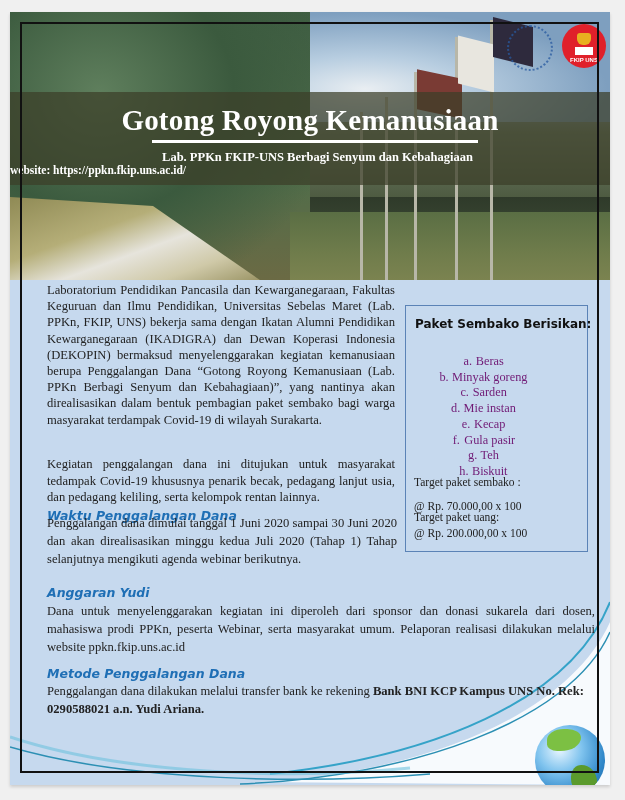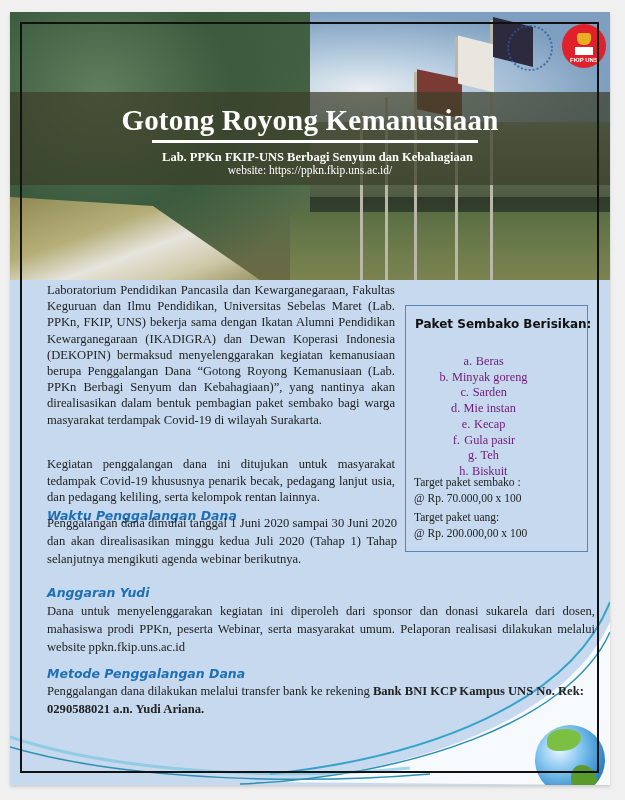--- a/index.html
+++ b/index.html
@@ -22,21 +22,21 @@
   .slope { position:absolute; left:0; top:185px; width:260px; height:90px;
            background:linear-gradient(160deg,#8f8a55 0%,#b5ae78 35%,#e6e4dc 55%,#cfc9a8 75%,#8d8653 100%);
            clip-path:polygon(0 0, 55% 10%, 100% 100%, 0 100%); }
   .pole { position:absolute; width:3px; background:#b8b7a8; }
   .flag { position:absolute; }
   .band { position:absolute; left:0; top:80px; width:600px; height:93px; background:rgba(60,62,40,0.72); }
   .title { position:absolute; left:0; top:92px; width:600px; text-align:center; color:#fff;
            font-size:29px; font-weight:bold; letter-spacing:0.2px; }
   .title-rule { position:absolute; left:142px; top:128px; width:326px; height:3px; background:#fff; }
   .sub1 { position:absolute; left:0; top:138px; width:615px; text-align:center; color:#fff; font-size:12.5px; font-weight:bold; }
-  .sub2 { position:absolute; left:0; top:152px; width:600px; text-align:center; color:#fff; font-size:11.5px; font-weight:normal; }
+  .sub2 { position:absolute; left:0; top:152px; width:600px; text-align:left; color:#fff; font-size:11.5px; font-weight:bold; }
   .logo-uns { position:absolute; left:497px; top:13px; width:46px; height:46px; border-radius:50%;
               border:2px dotted rgba(40,90,160,0.75); box-sizing:border-box; }
   .logo-lab { position:absolute; left:552px; top:12px; width:44px; height:44px; border-radius:50%; background:#e0202a;
               color:#fff; font-family:"Liberation Sans", sans-serif; font-size:6px; font-weight:bold; text-align:center; box-sizing:border-box; }
   .logo-lab .bird { position:absolute; left:15px; top:9px; width:14px; height:12px; background:#e8b020; border-radius:3px 3px 6px 6px; }
   .logo-lab .book { position:absolute; left:13px; top:23px; width:18px; height:8px; background:#fff; }
   .logo-lab .lbl { position:absolute; left:0; top:33px; width:44px; }
   
   .frame { position:absolute; left:10px; top:10px; width:579px; height:751px; border:2px solid #111; box-sizing:border-box; pointer-events:none; }
   
@@ -107,21 +107,21 @@
       <li><span class="m">a.</span><span>Beras</span></li>
       <li><span class="m">b.</span><span>Minyak goreng</span></li>
       <li><span class="m">c.</span><span>Sarden</span></li>
       <li><span class="m">d.</span><span>Mie instan</span></li>
       <li><span class="m">e.</span><span>Kecap</span></li>
       <li><span class="m">f.</span><span>Gula pasir</span></li>
       <li><span class="m">g.</span><span>Teh</span></li>
       <li><span class="m">h.</span><span>Biskuit</span></li>
     </ul>
     <div class="tgt" style="top:168px;">Target paket sembako :</div>
-    <div class="tgt" style="top:184px;">@ Rp. 70.000,00 x 100</div>
+    <div class="tgt" style="top:192px;">@ Rp. 70.000,00 x 100</div>
     <div class="tgt" style="top:203px;">Target paket uang:</div>
     <div class="tgt" style="top:219px;">@ Rp. 200.000,00 x 100</div>
   </div>
 
   <div class="h" style="left:37px;top:573px;">Anggaran Yudi</div>
   <div class="p" style="left:37px;top:590px;width:548px;">Dana untuk menyelenggarakan kegiatan ini diperoleh dari sponsor dan donasi sukarela dari dosen, mahasiswa prodi PPKn, peserta Webinar, serta masyarakat umum. Pelaporan realisasi dilakukan melalui website ppkn.fkip.uns.ac.id</div>
 
   <div class="h" style="left:37px;top:654px;">Metode Penggalangan Dana</div>
   <div class="p" style="left:37px;top:670px;width:550px;text-align:left;"><span>Penggalangan dana dilakukan melalui transfer bank ke rekening </span><b>Bank BNI KCP Kampus UNS No. Rek: 0290588021 a.n. Yudi Ariana</b><b>.</b></div>
 

